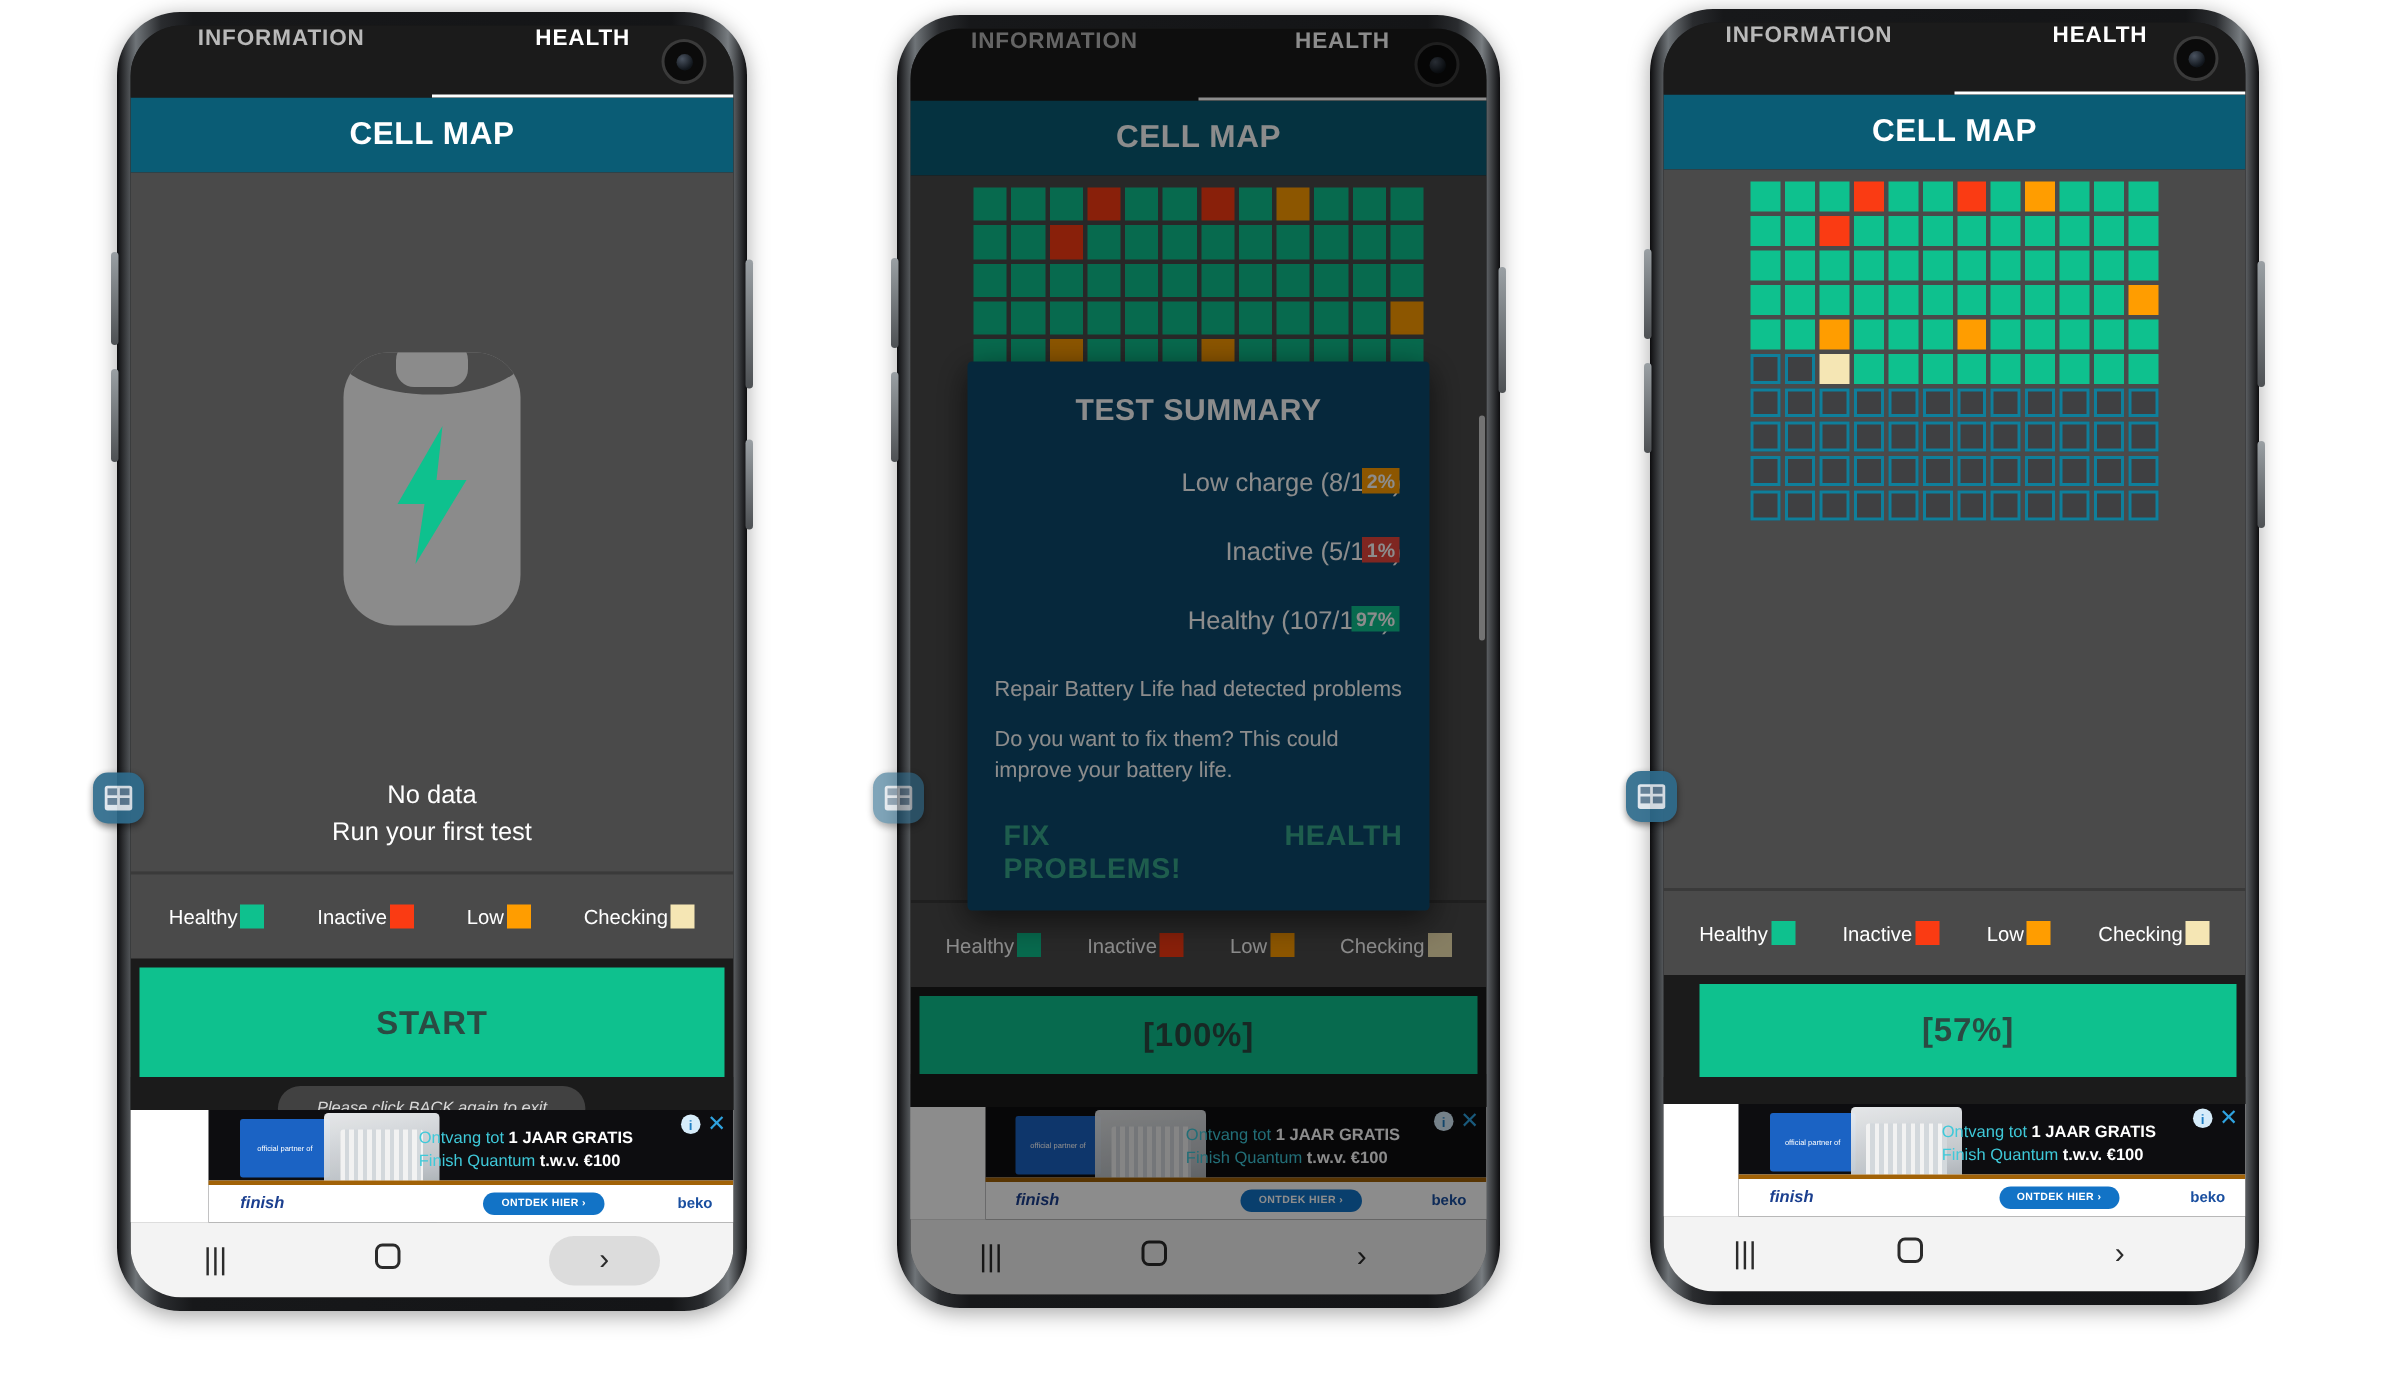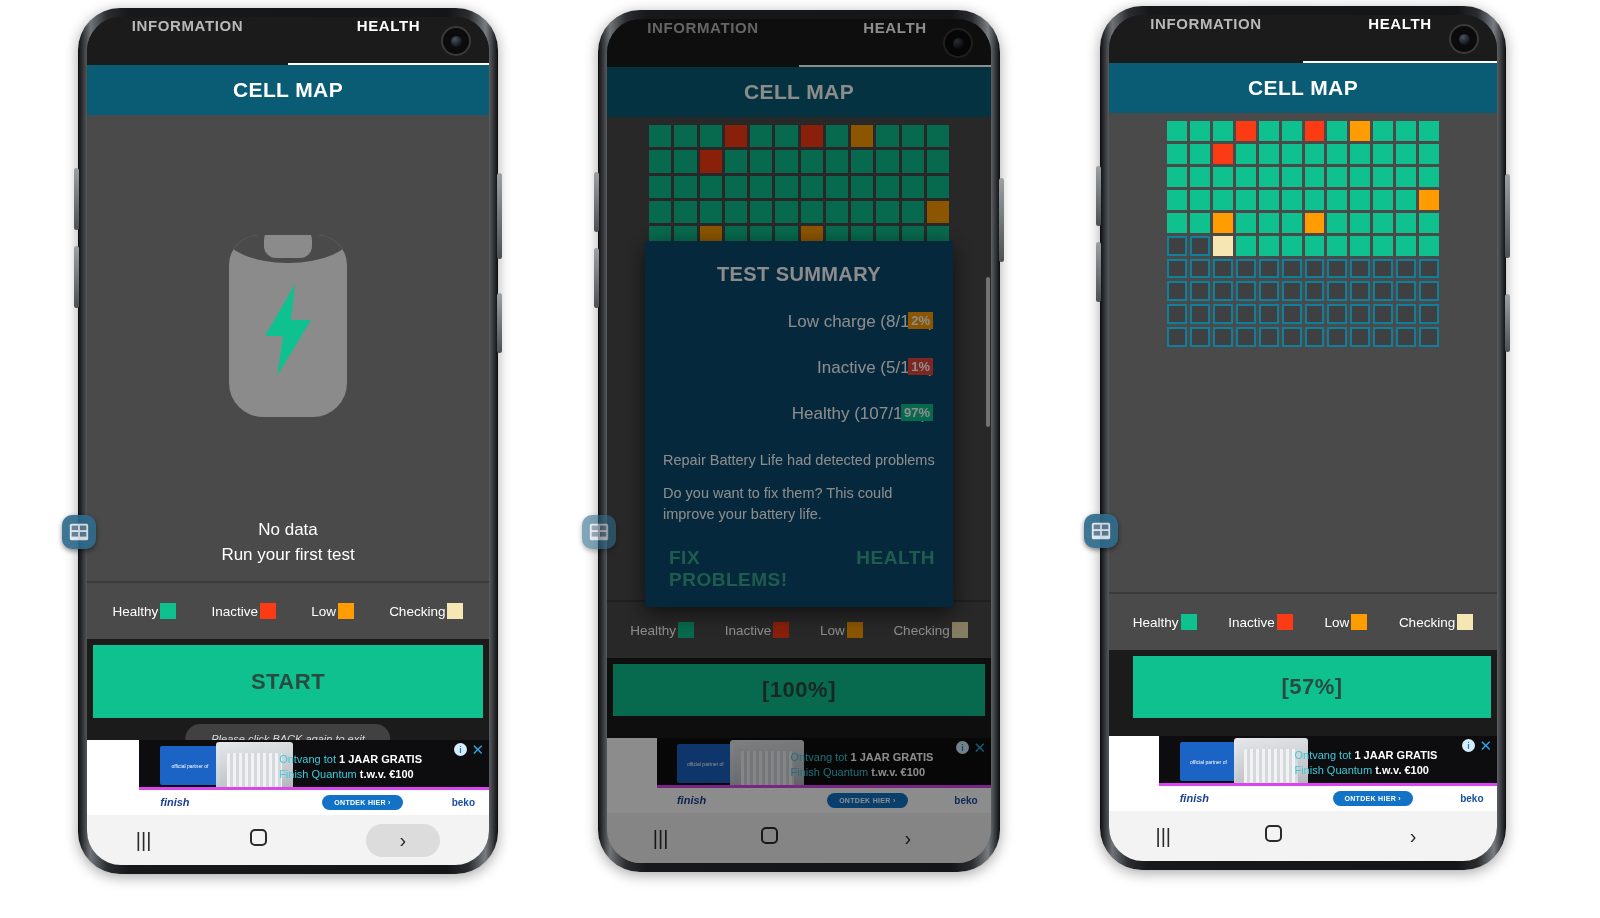--- a/index.html
+++ b/index.html
@@ -89,21 +89,21 @@
             display:flex;align-items:stretch;}
   .ad-left{width:13%;background:#ffffff;}
   .ad-main{flex:1;position:relative;background:#0d0d10;}
   .ad-blue{position:absolute;left:6%;top:8%;width:17%;height:52%;background:#1b63c4;
            border-radius:2px;color:#fff;font-size:5px;display:flex;align-items:center;
            justify-content:center;text-align:center;}
   .ad-text{position:absolute;left:40%;top:16%;color:#ffffff;font-size:11px;line-height:15px;}
   .ad-text b{color:#ffffff;}
   .ad-text .teal{color:#3fc9d9;}
   .ad-bottom{position:absolute;left:0;right:0;bottom:0;height:34%;background:#ffffff;
-             border-top:3px solid #d946ef;display:flex;align-items:center;}
+             border-top:3px solid #a16207;display:flex;align-items:center;}
   .ad-finish{margin-left:6%;color:#1b3f8f;font-weight:bold;font-size:11px;font-style:italic;}
   .ad-cta{margin-left:auto;margin-right:14%;background:#1273c6;color:#fff;border-radius:13px;
           font-size:7px;padding:4px 12px;font-weight:bold;letter-spacing:.3px;}
   .ad-beko{margin-right:4%;color:#1a4fa0;font-weight:bold;font-size:10px;}
   .ad-dish{position:absolute;left:22%;top:2%;width:22%;height:98%;
            background:linear-gradient(170deg,#f2f4f6,#c9ced3 55%,#8e969c);
            border-radius:3px;opacity:.95;}
   .ad-dish:after{content:"";position:absolute;left:14%;top:16%;width:72%;height:58%;
            background:repeating-linear-gradient(90deg,#fff 0 3px,#dfe4e8 3px 6px);border-radius:2px;}
   .ad-info{position:absolute;right:22px;top:3px;width:13px;height:13px;border-radius:50%;

